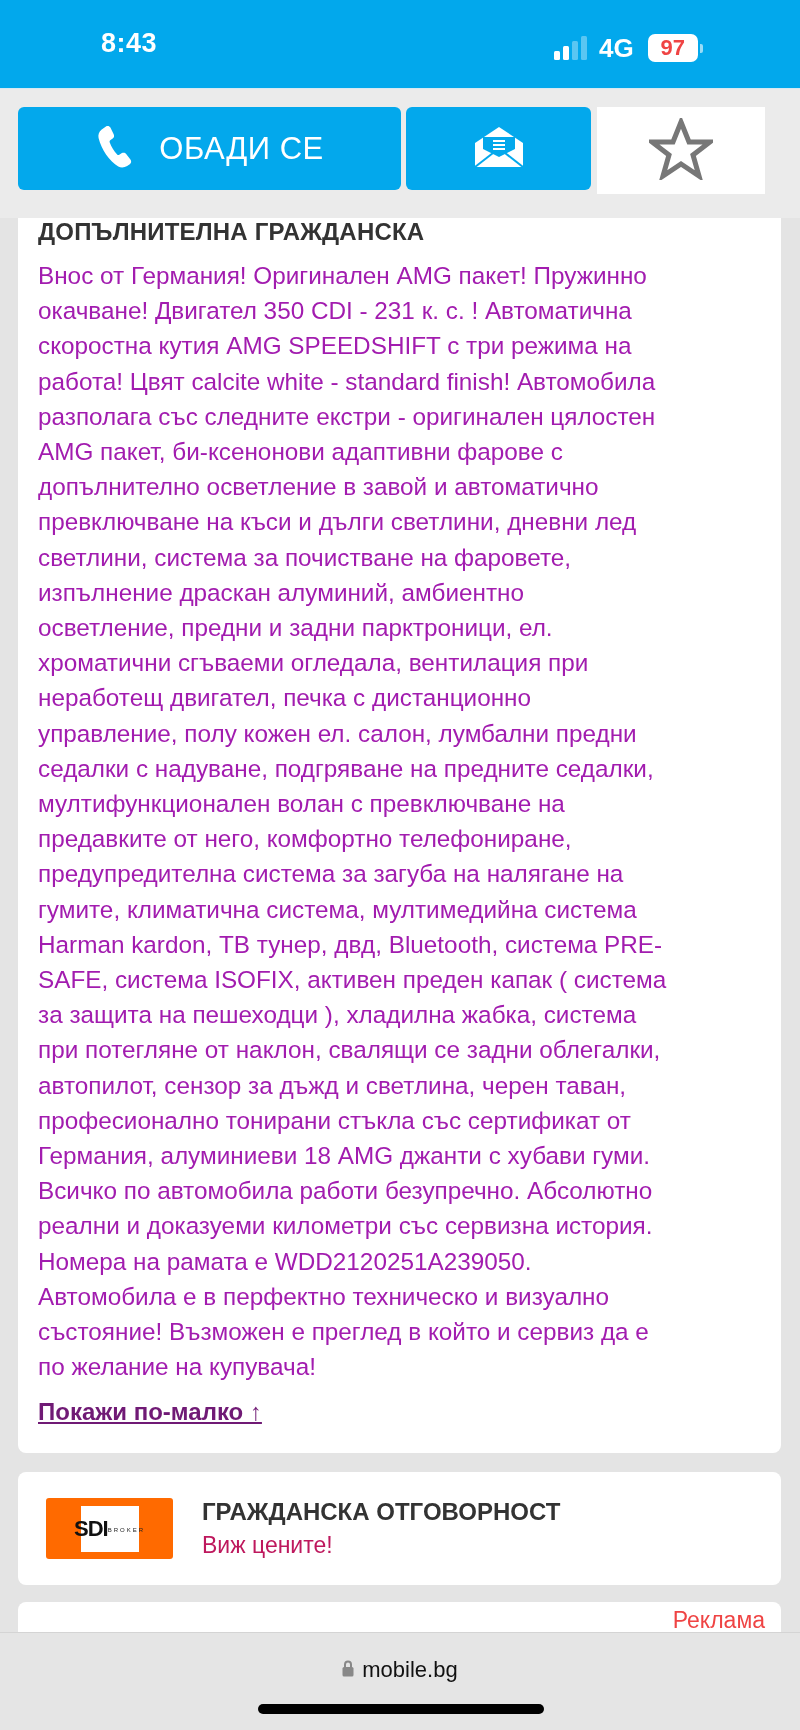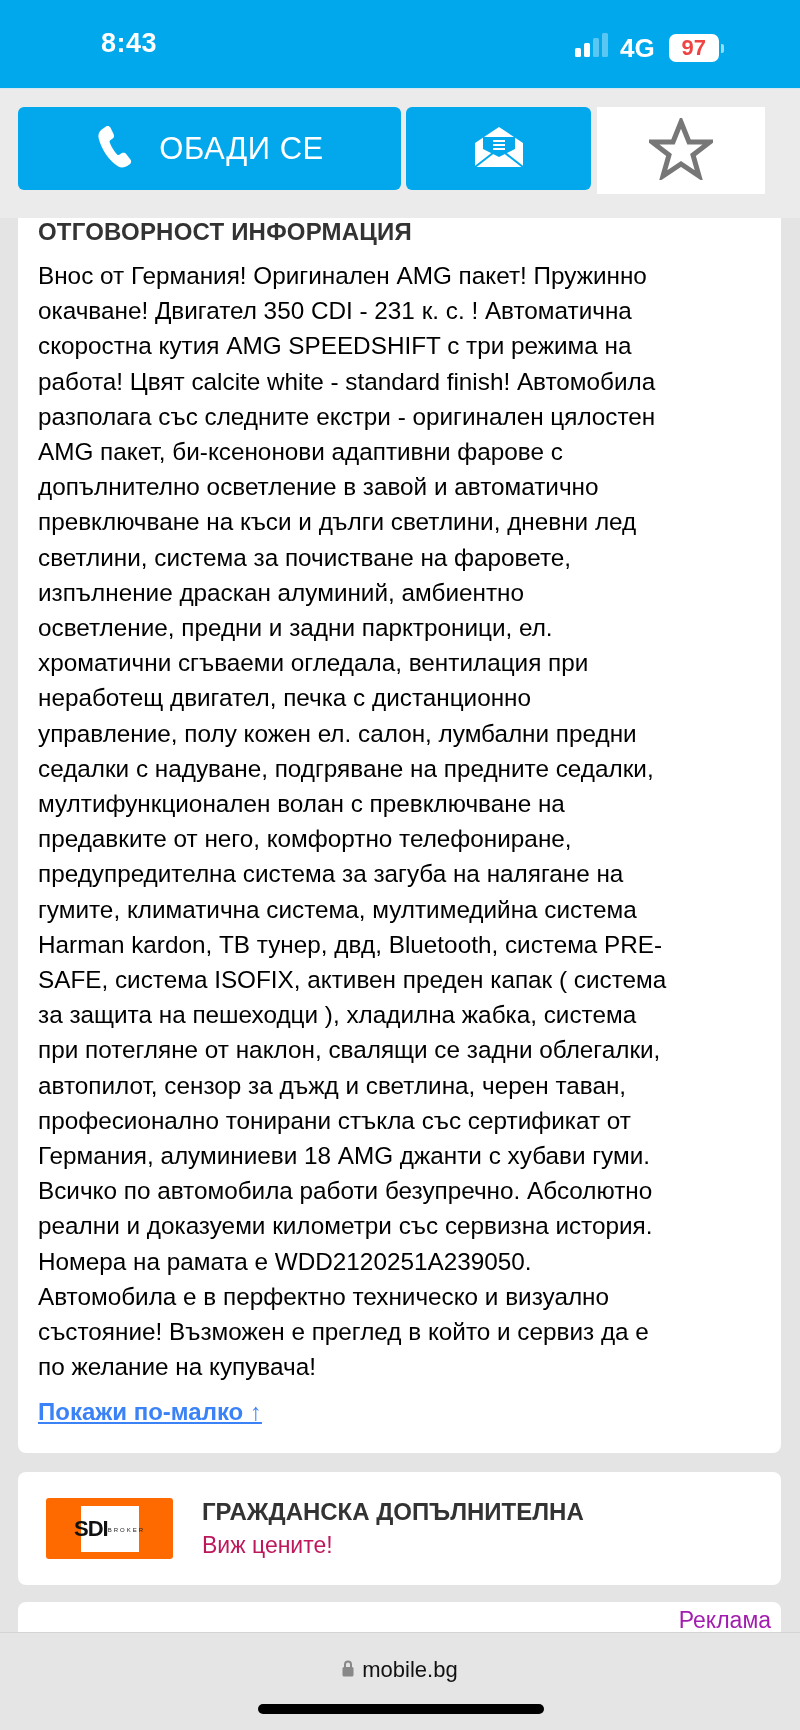--- a/index.html
+++ b/index.html
@@ -1,49 +1,49 @@
 <!DOCTYPE html>
 <html><head>
 <meta charset="utf-8">
 <style>
   * { box-sizing: border-box; margin: 0; padding: 0; }
   html, body { width: 800px; height: 1730px; overflow: hidden; background: #e4e4e4; font-family: "Liberation Sans", sans-serif; }
   .status-bar { position: absolute; left: 0; top: 0; width: 800px; height: 88px; background: #02a8ec; color: #fff; }
   .status-time { position: absolute; left: 101px; top: 28px; font-size: 27px; font-weight: 600; letter-spacing: 0.5px; }
-  .status-right { position: absolute; left: 575px; top: 33px; height: 30px; display: flex; }
+  .status-right { position: absolute; left: 554px; top: 33px; height: 30px; display: flex; align-items: center; }
   .signal { display: flex; align-items: flex-end; gap: 3px; height: 24px; margin-right: 12px; }
   .signal span { display: block; width: 6px; border-radius: 1.5px; background: #fff; }
   .signal span.dim { background: rgba(255,255,255,0.35); }
   .net { font-size: 26px; font-weight: 600; margin-right: 14px; }
   .battery { position: relative; display: flex; align-items: center; }
   .battery-body { background: #fff; color: #ef4444; font-weight: 700; font-size: 22px; border-radius: 7px; padding: 1px 7px; min-width: 50px; text-align: center; line-height: 26px; }
   .battery-tip { width: 3px; height: 9px; background: rgba(255,255,255,0.6); border-radius: 0 2px 2px 0; margin-left: 2px; }
 
   .toolbar { position: absolute; left: 0; top: 88px; width: 800px; height: 130px; background: #ebebeb; border-top: 1px solid #d6e9f3; }
   .btn-call { position: absolute; left: 18px; top: 18px; width: 383px; height: 83px; background: #03a8ec; border-radius: 6px; display: flex; align-items: center; justify-content: center; color: #fff; }
   .btn-call .label { font-size: 31px; margin-left: 24px; letter-spacing: 0.5px; }
   .btn-mail { position: absolute; left: 406px; top: 18px; width: 185px; height: 83px; background: #03a8ec; border-radius: 6px; display: flex; align-items: center; justify-content: center; }
   .btn-fav { position: absolute; left: 597px; top: 18px; width: 168px; height: 87px; background: #fff; display: flex; align-items: center; justify-content: center; }
 
   .card { position: absolute; left: 18px; width: 763px; background: #fff; }
   .info-card { top: 218px; height: 1235px; border-radius: 0 0 8px 8px; padding: 0 20px; }
   .info-title { position: absolute; left: 20px; top: 0px; font-size: 24px; font-weight: 700; color: #333; letter-spacing: 0.2px; }
-  .info-body { position: absolute; left: 20px; top: 40px; width: 730px; font-size: 24.3px; line-height: 35.2px; color: #000000; white-space: pre-line; }
-  .show-less { position: absolute; left: 20px; top: 1180px; font-size: 24px; font-weight: 700; color: #3b82f6; text-decoration: underline; cursor: pointer; }
+  .info-body { position: absolute; left: 20px; top: 40px; width: 730px; font-size: 24.3px; line-height: 35.2px; color: #a21caf; white-space: pre-line; }
+  .show-less { position: absolute; left: 20px; top: 1180px; font-size: 24px; font-weight: 700; color: #701a75; text-decoration: underline; cursor: pointer; }
 
   .ad-card { top: 1472px; height: 113px; border-radius: 8px; }
   .ad-logo { position: absolute; left: 28px; top: 26px; width: 127px; height: 61px; background: #ff6a00; border-radius: 3px; display: flex; align-items: center; justify-content: center; }
   .ad-logo-inner { width: 58px; height: 46px; background: #fff; display: flex; flex-direction: row; align-items: center; justify-content: center; }
   .ad-logo-text { font-size: 22px; font-weight: 900; color: #111; letter-spacing: -1px; line-height: 22px; }
   .ad-logo-sub { font-size: 6px; letter-spacing: 2px; color: #222; margin-top: 2px; }
   .ad-title { position: absolute; left: 184px; top: 26px; font-size: 24px; font-weight: 700; color: #333; }
   .ad-sub { position: absolute; left: 184px; top: 60px; font-size: 23px; color: #be185d; }
 
   .reklama-card { top: 1602px; height: 40px; border-radius: 8px 8px 0 0; }
-  .reklama { position: absolute; right: 10px; top: 5px; font-size: 23px; color: #a21caf; }
+  .reklama { position: absolute; right: 16px; top: 5px; font-size: 23px; color: #ef4444; }
 
   .safari-bar { position: absolute; left: 0; top: 1632px; width: 800px; height: 120px; background: #e5e5e5; border-top: 1px solid #d4d4d4; }
   .url { position: absolute; left: 0; width: 800px; top: 24px; display: flex; align-items: center; justify-content: center; font-size: 22px; color: #111; }
   .lock { margin-right: 8px; display: inline-block; }
   .home-indicator { position: absolute; left: 258px; top: 71px; width: 286px; height: 10px; background: #000; border-radius: 5px; }
 </style>
 </head>
 <body>
 
 <div class="status-bar">
@@ -88,21 +88,21 @@
   <div class="btn-fav">
     <span>
       <svg width="64" height="62" viewBox="0 0 64 62">
         <polygon points="32,4 40,24 61,24 44,37 50,58 32,46 14,58 20,37 3,24 24,24" fill="none" stroke="#777" stroke-width="5" stroke-linejoin="miter"></polygon>
       </svg>
     </span>
   </div>
 </div>
 
 <div class="card info-card">
-  <div class="info-title">ОТГОВОРНОСТ ИНФОРМАЦИЯ</div>
+  <div class="info-title">ДОПЪЛНИТЕЛНА ГРАЖДАНСКА</div>
   <div class="info-body">Внос от Германия! Оригинален AMG пакет! Пружинно
 окачване! Двигател 350 CDI - 231 к. с. ! Автоматична
 скоростна кутия AMG SPEEDSHIFT с три режима на
 работа! Цвят calcite white - standard finish! Автомобила
 разполага със следните екстри - оригинален цялостен
 AMG пакет, би-ксенонови адаптивни фарове с
 допълнително осветление в завой и автоматично
 превключване на къси и дълги светлини, дневни лед
 светлини, система за почистване на фаровете,
 изпълнение драскан алуминий, амбиентно
@@ -131,21 +131,21 @@
   <a class="show-less">Покажи по-малко ↑</a>
 </div>
 
 <div class="card ad-card">
   <div class="ad-logo">
     <div class="ad-logo-inner">
       <span class="ad-logo-text">SDI</span>
       <span class="ad-logo-sub">BROKER</span>
     </div>
   </div>
-  <div class="ad-title">ГРАЖДАНСКА ДОПЪЛНИТЕЛНА</div>
+  <div class="ad-title">ГРАЖДАНСКА ОТГОВОРНОСТ</div>
   <div class="ad-sub">Виж цените!</div>
 </div>
 
 <div class="card reklama-card">
   <div class="reklama">Реклама</div>
 </div>
 
 <div class="safari-bar">
   <div class="url">
     <span class="lock">

